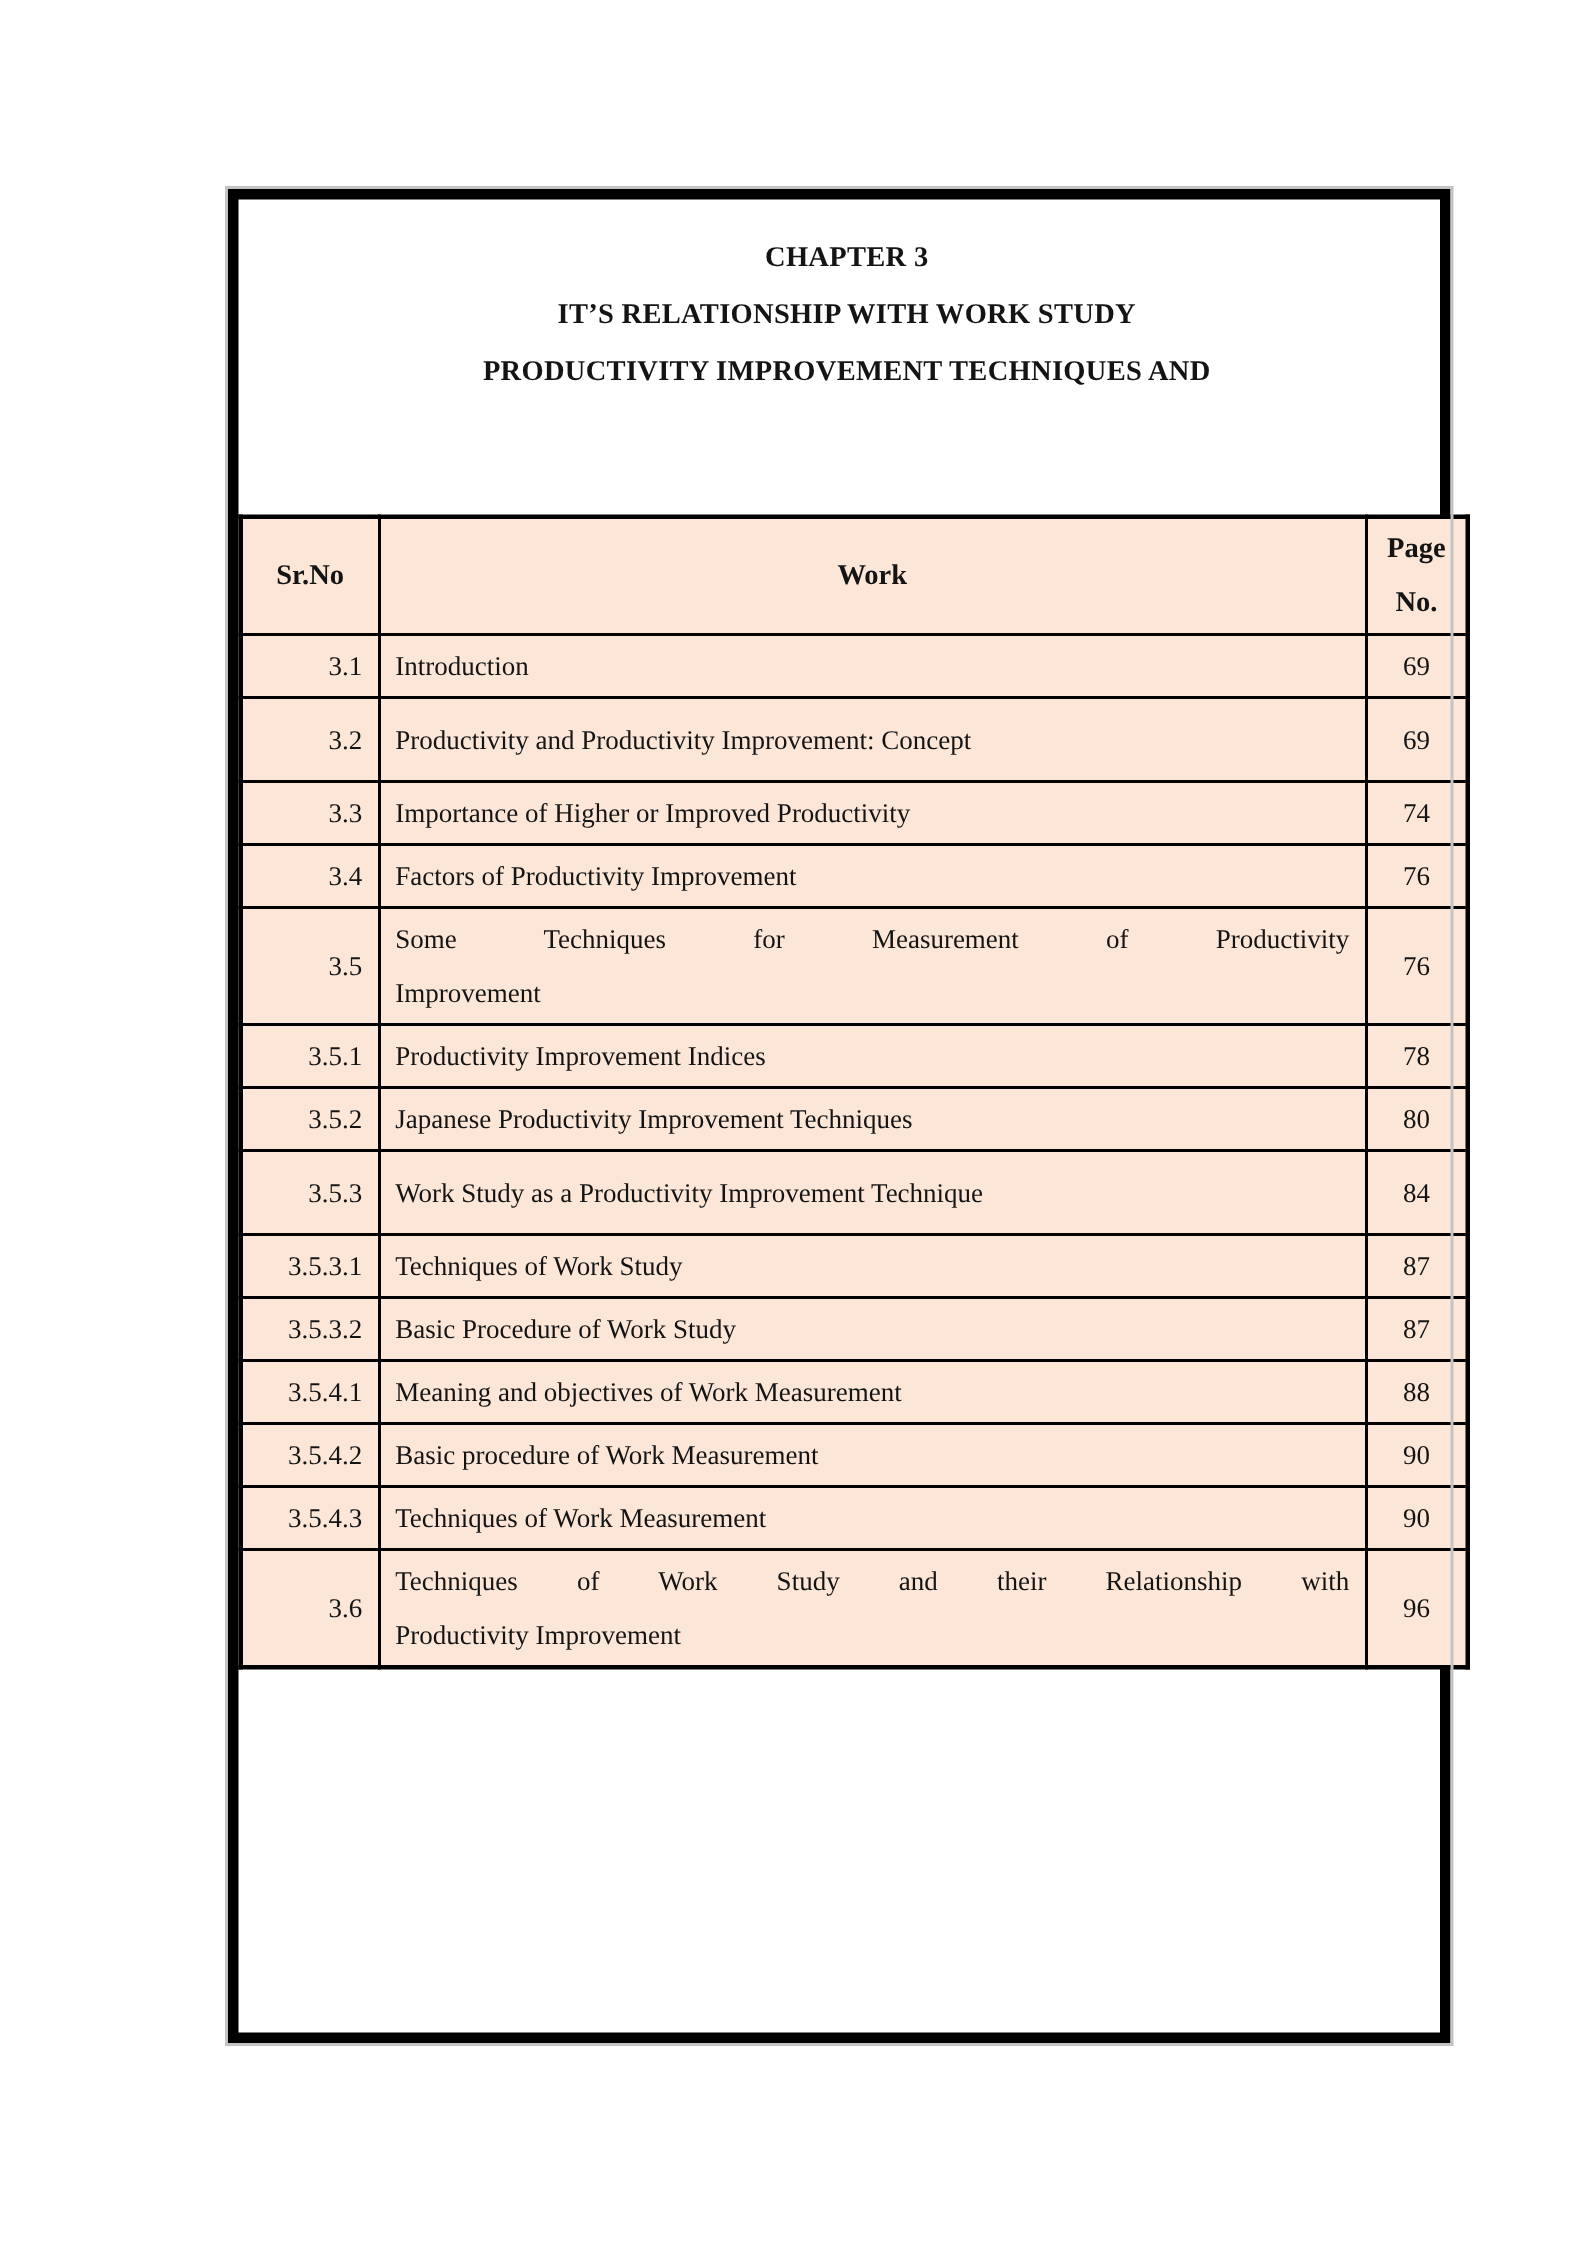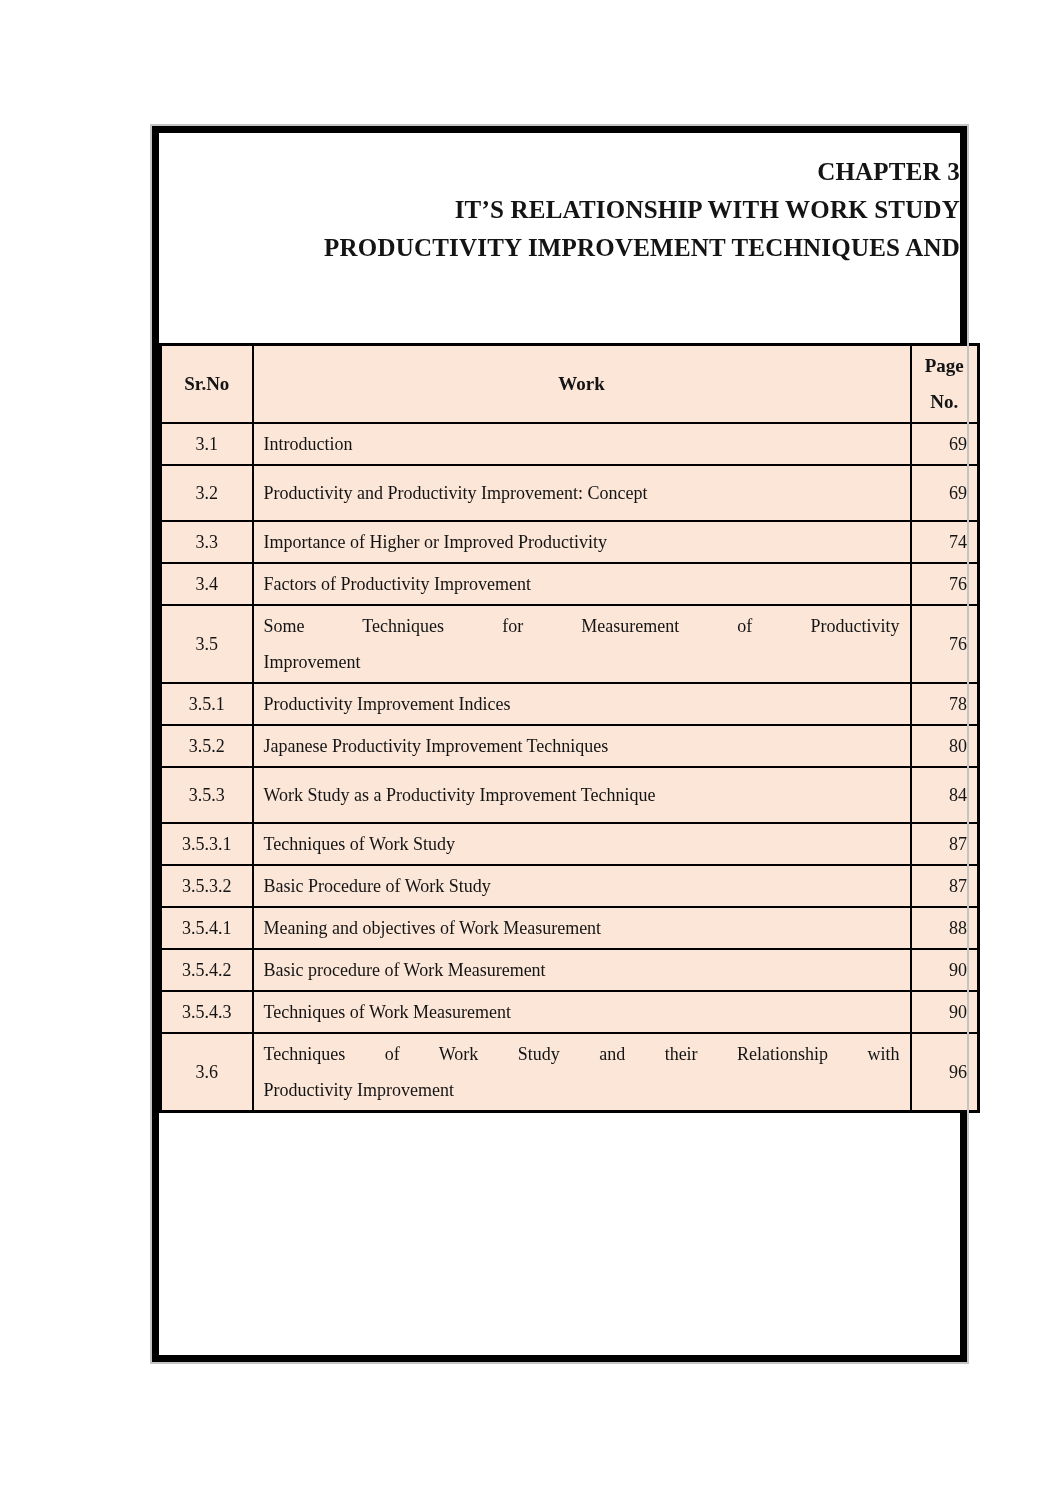--- a/index.html
+++ b/index.html
@@ -20,23 +20,23 @@
     left: 152px;
     top: 126px;
     width: 815px;
     height: 1236px;
     border: 7px solid #000000;
     outline: 2px solid #c4c4c4;
     background: #ffffff;
   }
   .heading {
     padding-top: 20px;
-    text-align: right;
+    text-align: center;
     font-weight: bold;
-    font-size: 25px;
+    font-size: 19px;
     line-height: 38px;
     letter-spacing: 0.2px;
     padding-left: 10px;
   }
   table.toc {
     margin: 76px auto 0 auto;
     width: 821px;
     border-collapse: collapse;
     border: 3px solid #000000;
     font-size: 18px;
@@ -50,23 +50,23 @@
     padding: 2px 10px;
   }
   table.toc th {
     font-weight: bold;
     text-align: center;
     height: 76px;
     font-size: 19px;
   }
   th.col-srno  { width: 92px; }
   th.col-page  { width: 68px; }
-  td.c-srno  { text-align: center; }
+  td.c-srno  { text-align: right; }
   td.c-title { text-align: left; }
-  td.c-page  { text-align: right; }
+  td.c-page  { text-align: center; }
   tr.r-default td { height: 40px; }
   tr.tall td { height: 56px; }
   .jline {
     text-align: justify;
     text-align-last: justify;
   }
 </style>
 </head>
 <body>
 

